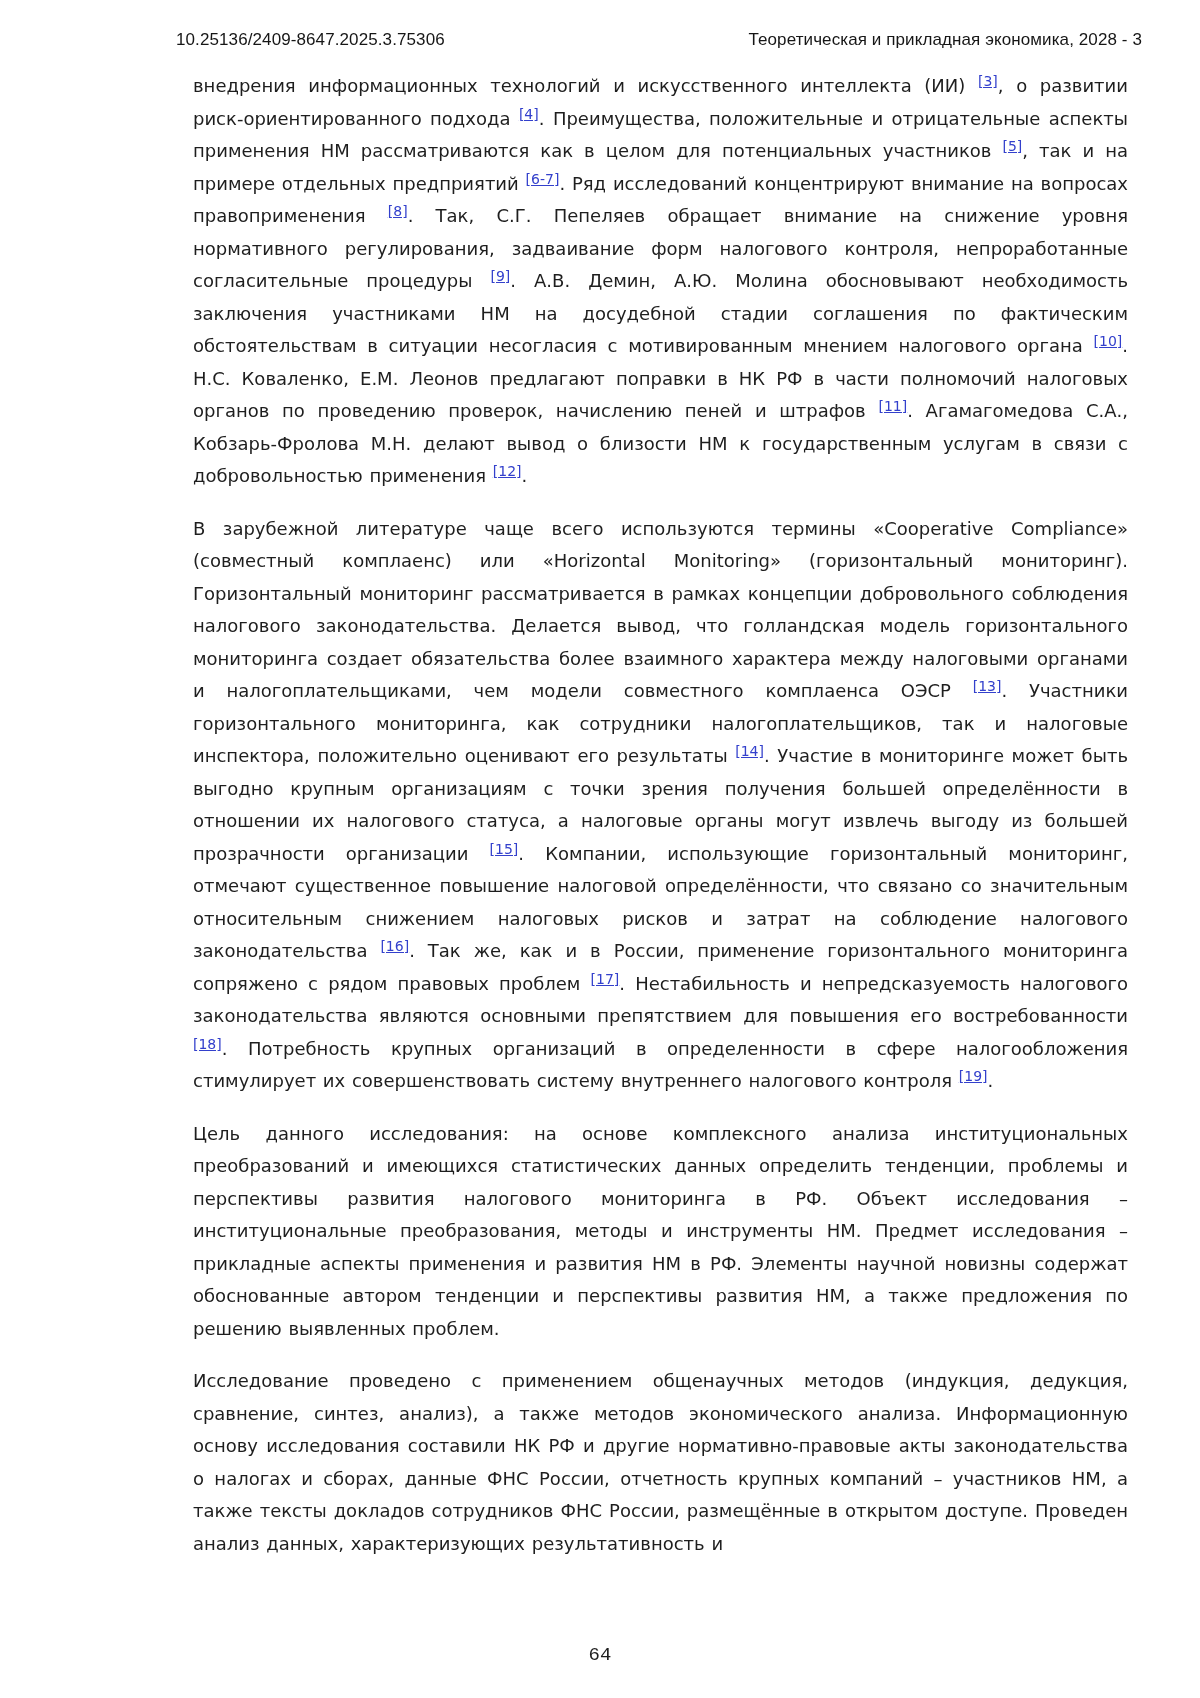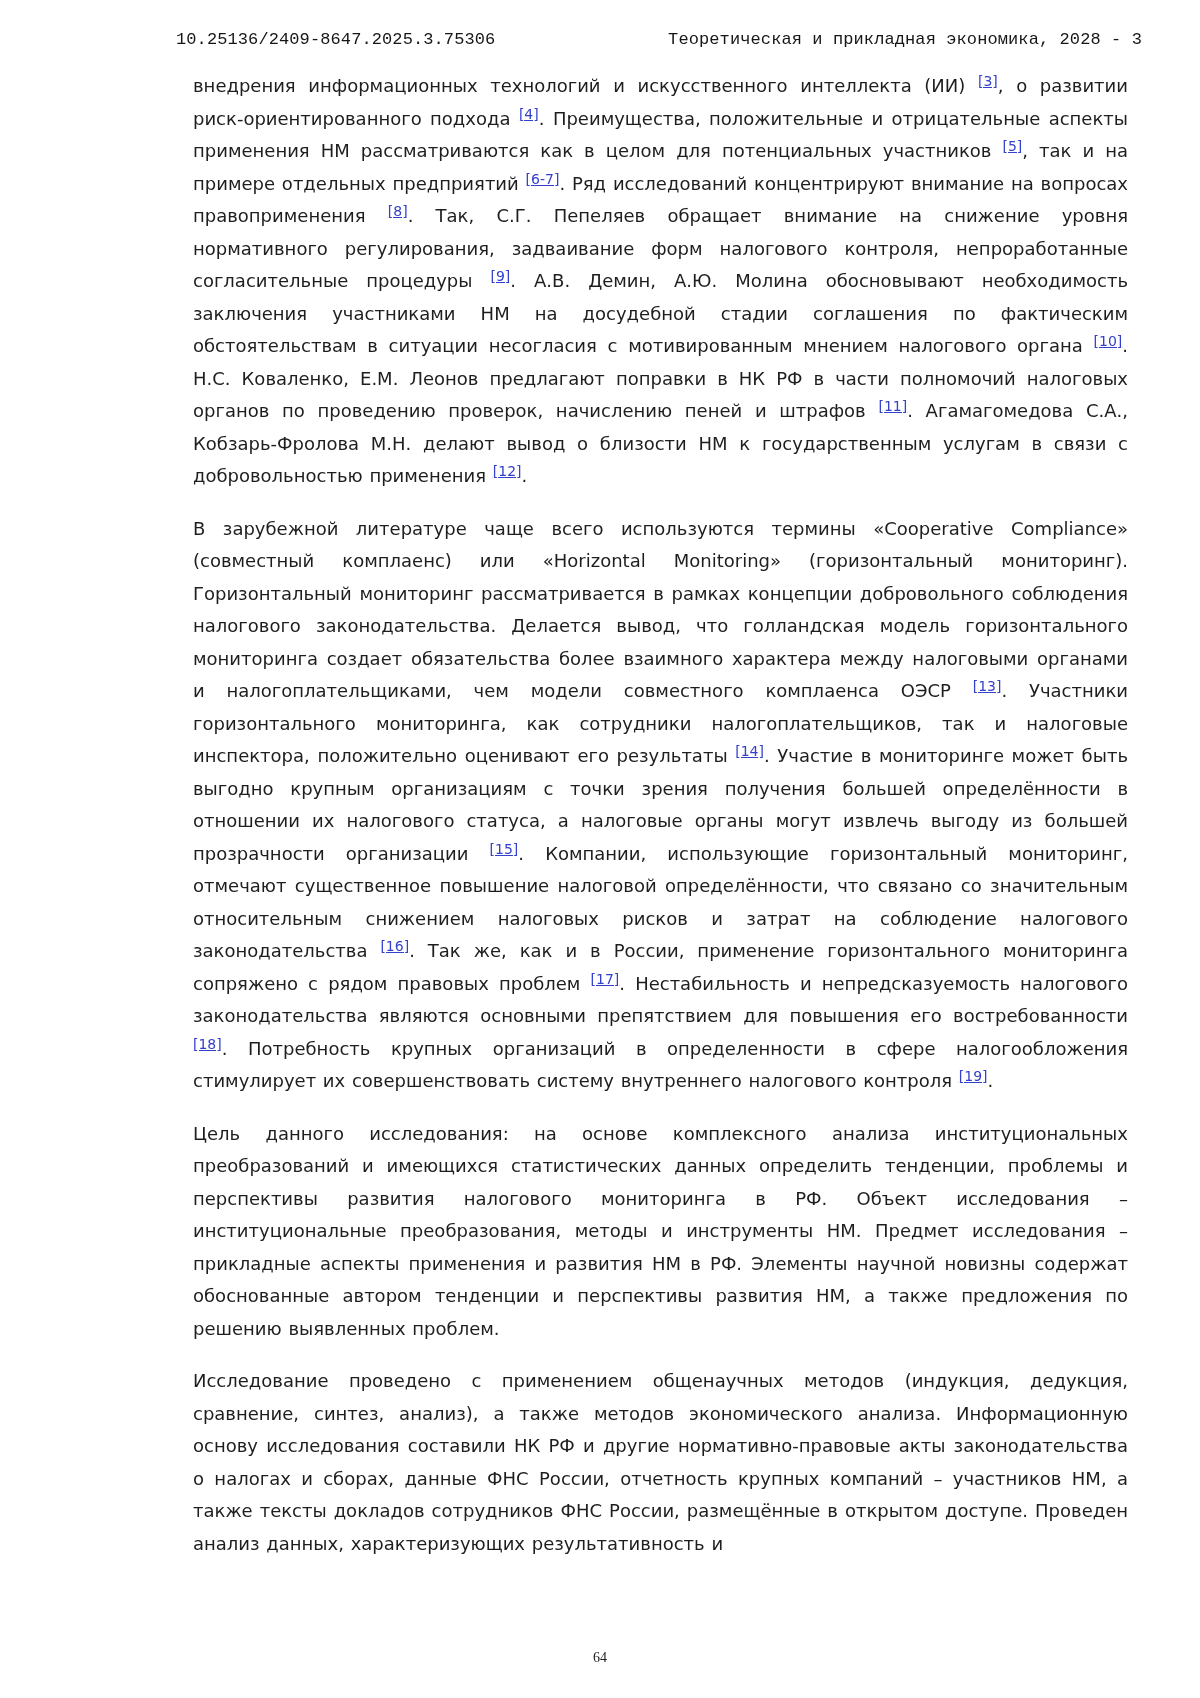--- a/index.html
+++ b/index.html
@@ -16,21 +16,21 @@
     font-family: "DejaVu Sans", sans-serif;
   }
   .header {
     position: absolute;
     top: 30px;
     left: 176px;
     width: 966px;
     display: flex;
     justify-content: space-between;
     align-items: flex-end;
-    font-family: Liberation Mono, monospace;
+    font-family: Liberation Sans, sans-serif;
     font-size: 17px;
     color: #161616;
     letter-spacing: 0.1px;
   }
   .content {
     position: absolute;
     top: 70px;
     left: 193px;
     width: 937px;
   }
@@ -51,22 +51,22 @@
     line-height: 0;
     white-space: nowrap;
     cursor: pointer;
   }
   .footer {
     position: absolute;
     left: 0;
     bottom: 32px;
     width: 100%;
     text-align: center;
-    font-family: Liberation Serif, serif;
-    font-size: 14px;
+    font-family: Liberation Mono, monospace;
+    font-size: 19px;
     color: #1e1e1e;
   }
 </style>
 </head>
 <body>
 
 <div class="page">
 
   <header class="header">
     <span>10.25136/2409-8647.2025.3.75306</span>

